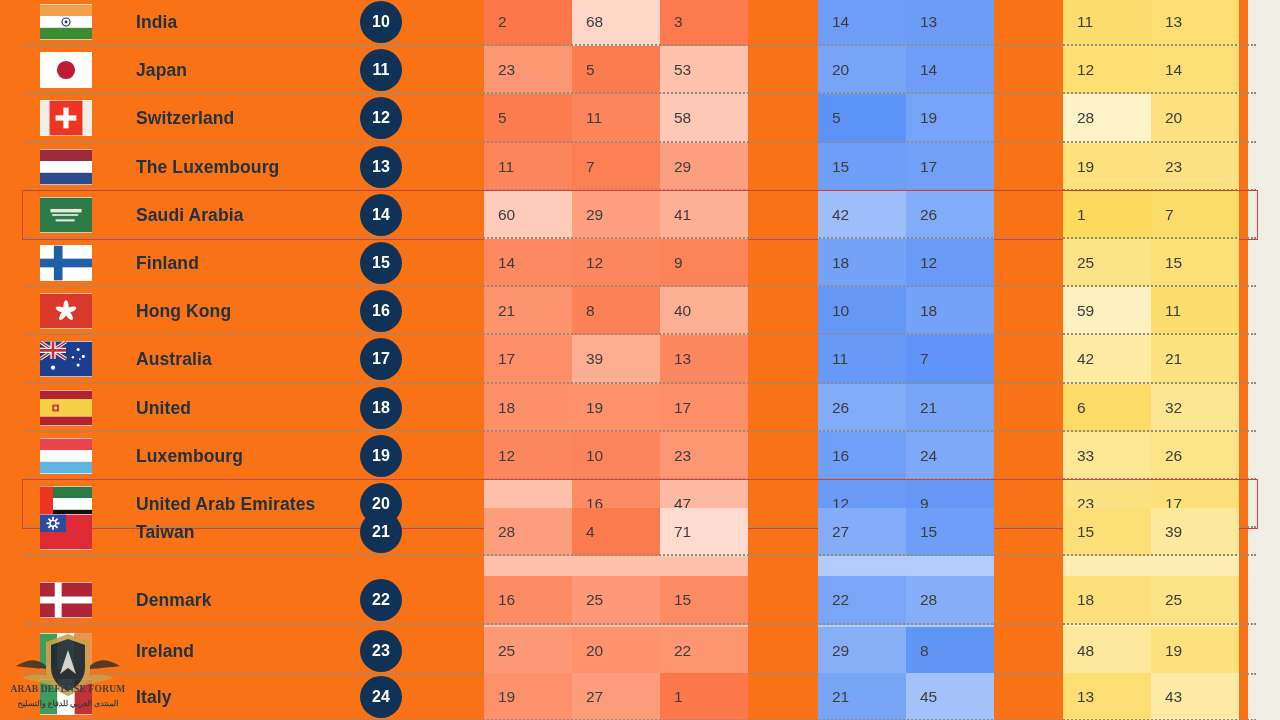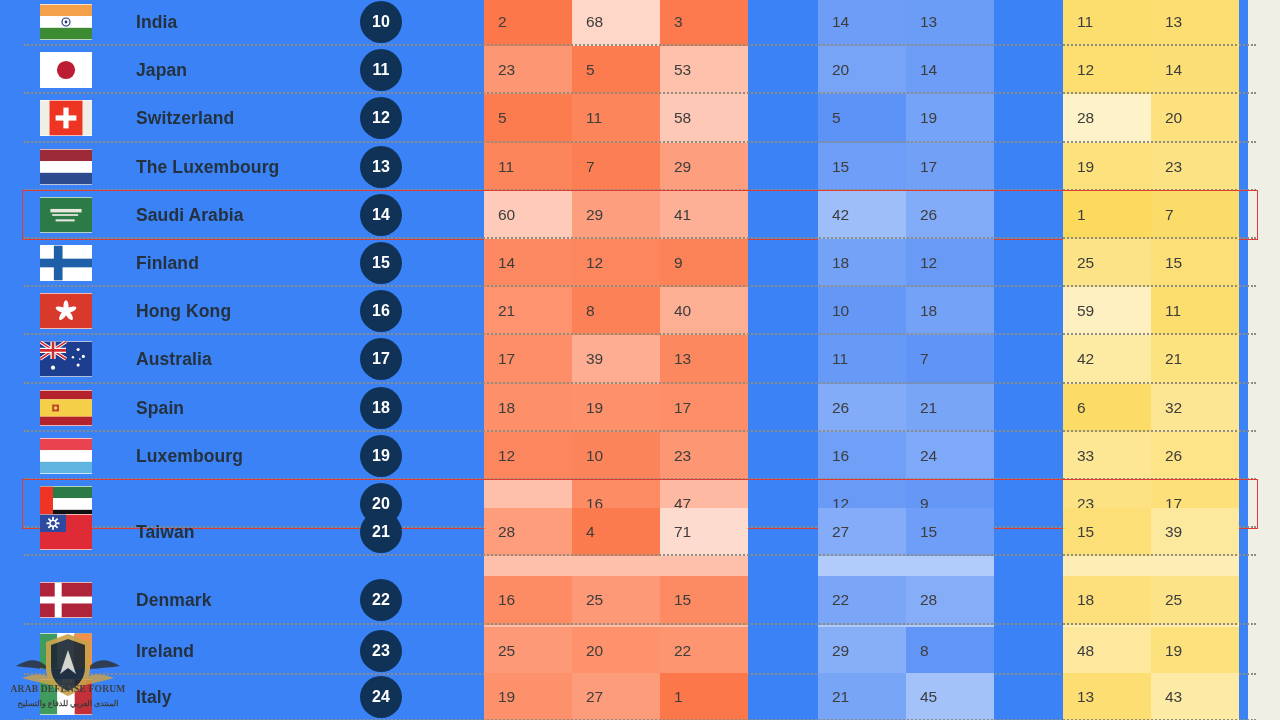--- a/index.html
+++ b/index.html
@@ -2,21 +2,21 @@
 <html><head>
 <meta charset="utf-8">
 <style>
   * { margin:0; padding:0; box-sizing:border-box; }
   html, body {
     width:1280px; height:720px;
     background:#f0efe5;
     font-family:"Liberation Sans", sans-serif;
     overflow:hidden;
   }
-  #board { position:relative; width:1248px; height:720px; background:#3b82f6; }
+  #board { position:relative; width:1248px; height:720px; background:#f97316; }
 
   
   .band { position:absolute; top:0; bottom:0; }
 
   
   .row {
     position:absolute; left:0; width:1280px; height:48.2px;
   }
   .row .divider {
     position:absolute; left:24px; right:24px; bottom:0; height:0;
@@ -252,21 +252,21 @@
         <svg viewBox="0 0 60 40">
           <rect width="60" height="10" fill="#b4232c"></rect>
           <rect y="10" width="60" height="20" fill="#f6cf49"></rect>
           <rect y="30" width="60" height="10" fill="#b4232c"></rect>
           <g transform="translate(18,20)">
             <rect x="-4" y="-4" width="8" height="8" fill="#b4232c" opacity=".8"></rect>
             <circle r="2" fill="#f6cf49"></circle>
           </g>
         </svg>
       </div>
-      <div class="cname">Spain</div>
+      <div class="cname">United</div>
       <div class="rank">18</div>
       <div class="cell" style="left: 484px; width: 88px; background: rgb(253, 143, 105);">18</div>
       <div class="cell" style="left: 572px; width: 88px; background: rgb(253, 145, 107);">19</div>
       <div class="cell" style="left: 660px; width: 88px; background: rgb(253, 142, 103);">17</div>
       <div class="cell" style="left: 818px; width: 88px; background: rgb(130, 171, 248);">26</div>
       <div class="cell" style="left: 906px; width: 88px; background: rgb(121, 165, 247);">21</div>
       <div class="cell" style="left: 1063px; width: 88px; background: rgb(252, 220, 103);">6</div>
       <div class="cell" style="left: 1151px; width: 88px; background: rgb(253, 230, 147);">32</div>
       <div class="divider"></div>
     </div>
@@ -291,20 +291,21 @@
     </div>
     <div class="row" style="top: 480px;">
       <div class="flag">
         <svg viewBox="0 0 60 40">
           <rect width="60" height="13.3" fill="#2c7a45"></rect>
           <rect y="13.3" width="60" height="13.4" fill="#fff"></rect>
           <rect y="26.7" width="60" height="13.3" fill="#111"></rect>
           <rect width="15" height="40" fill="#ee3524"></rect>
         </svg>
       </div>
+      <div class="cname">United Arab Emirates</div>
       <div class="rank">20</div>
       <div class="cell" style="left: 572px; width: 88px; background: rgb(253, 140, 101);">16</div>
       <div class="cell" style="left: 660px; width: 88px; background: rgb(253, 185, 161);">47</div>
       <div class="cell" style="left: 818px; width: 88px; background: rgb(105, 154, 246);">12</div>
       <div class="cell" style="left: 906px; width: 88px; background: rgb(100, 151, 246);">9</div>
       <div class="cell" style="left: 1063px; width: 88px; background: rgb(253, 226, 131);">23</div>
       <div class="cell" style="left: 1151px; width: 88px; background: rgb(253, 224, 121);">17</div>
       <div class="divider"></div>
     </div>
     <div class="rowhi" style="top: 479px; height: 50.2px; border-color: rgb(224, 60, 49);"></div>

